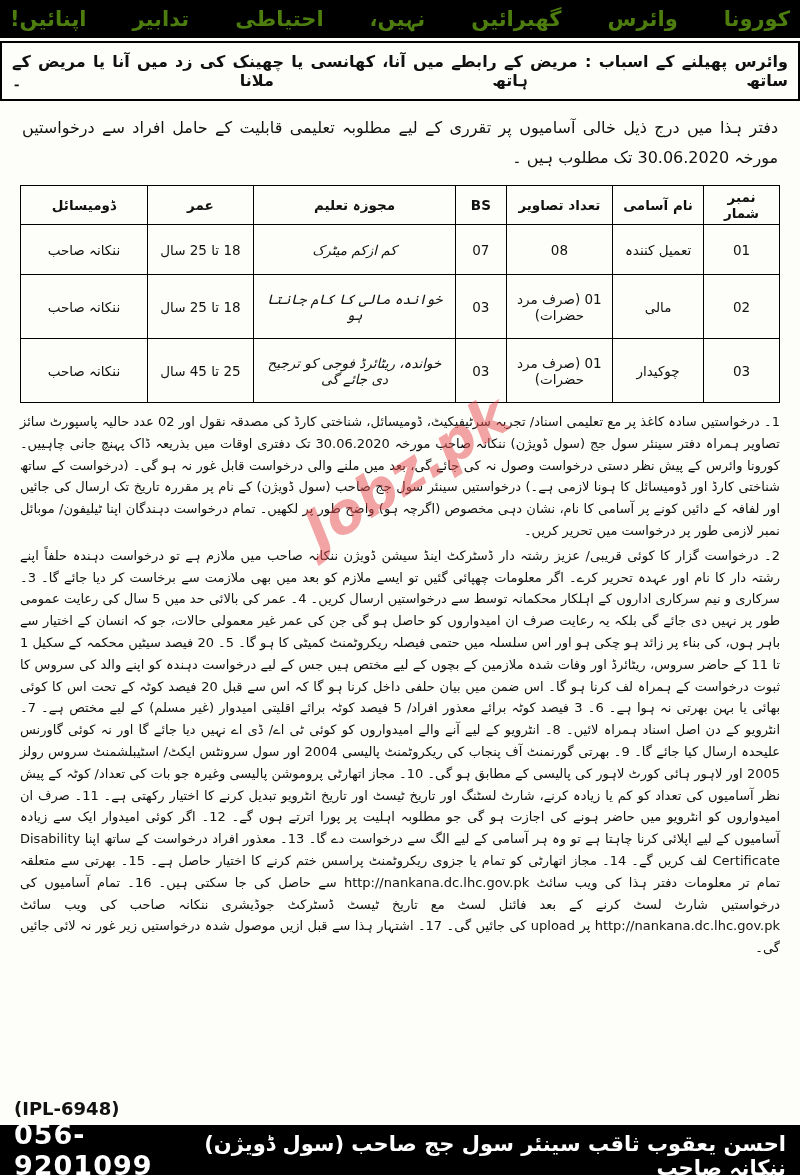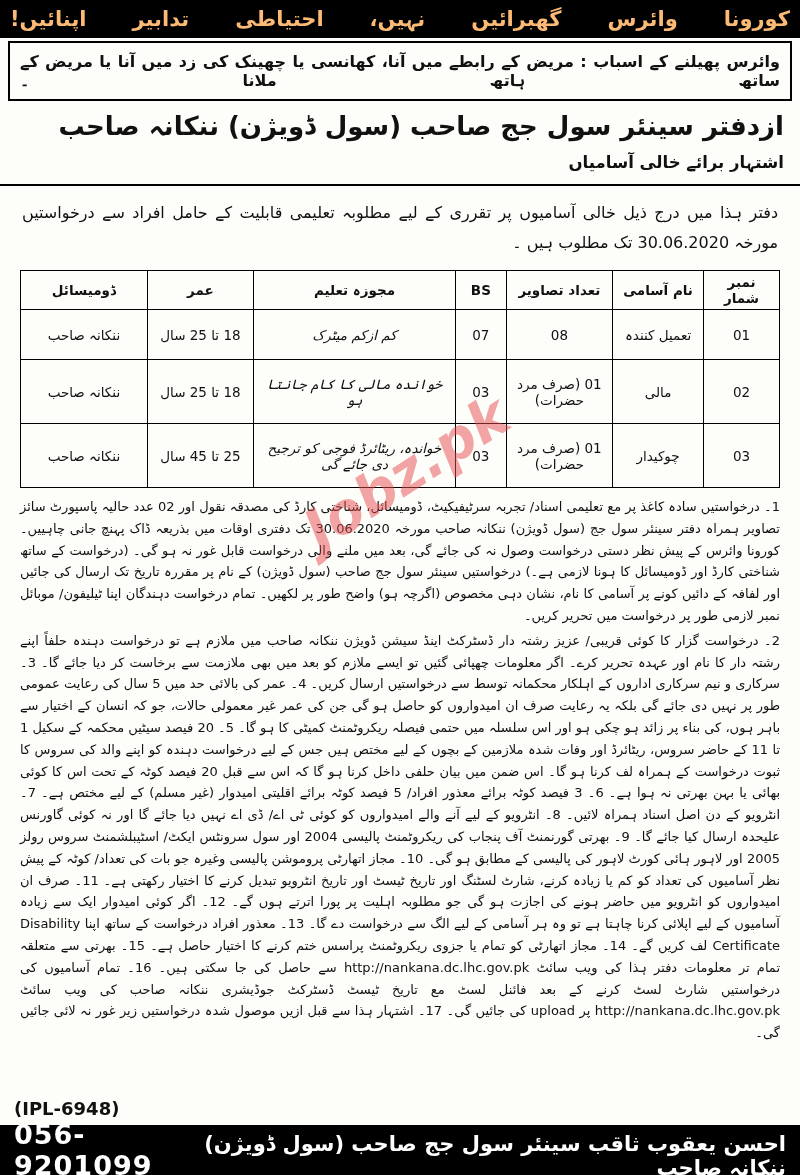--- a/index.html
+++ b/index.html
@@ -4,28 +4,28 @@
 <style>
   * { box-sizing: border-box; }
   body { margin: 0; background: #777; }
   .page {
     width: 800px; height: 1175px; margin: 0 auto; position: relative;
     background: #fdfdfa; color: #111; overflow: hidden;
     font-family: "DejaVu Sans", sans-serif;
   }
   
   .banner-top {
-    background: #000; color: #fdba74; height: 38px;
+    background: #000; color: #4d7c0f; height: 38px;
     display: flex; align-items: center; padding: 0 10px;
     direction: rtl; font-weight: bold; font-size: 21px;
   }
   .stretch { width: 100%; text-align: justify; text-align-last: justify; }
   
   .precaution {
-    border: 2px solid #000; margin: 3px 8px 0; padding: 9px 10px;
+    border: 2px solid #000; margin: 3px 0 0; padding: 9px 10px;
     direction: rtl; font-size: 16px; font-weight: 600;
     display: flex; align-items: center;
   }
   
   .header-sec { border-bottom: 2px solid #000; padding: 10px 16px 12px; direction: rtl; }
   .title { font-size: 26px; font-weight: bold; text-align: right; }
   .subtitle { font-size: 16.5px; font-weight: bold; text-align: right; margin-top: 12px; }
   
   .intro {
     direction: rtl; margin: 12px 22px 12px; font-size: 16px;
@@ -78,24 +78,20 @@
 <div class="page">
 
   <div class="banner-top">
     <div class="stretch">کورونا وائرس گھبرائیں نہیں، احتیاطی تدابیر اپنائیں!</div>
   </div>
 
   <div class="precaution">
     <div class="stretch">وائرس پھیلنے کے اسباب : مریض کے رابطے میں آنا، کھانسی یا چھینک کی زد میں آنا یا مریض کے ساتھ ہاتھ ملانا ۔</div>
   </div>
 
-  <div class="header-sec">
-    <div class="title">ازدفتر سینئر سول جج صاحب (سول ڈویژن) ننکانہ صاحب</div>
-    <div class="subtitle">اشتہار برائے خالی آسامیاں</div>
-  </div>
 
   <p class="intro">دفتر ہذا میں درج ذیل خالی آسامیوں پر تقرری کے لیے مطلوبہ تعلیمی قابلیت کے حامل افراد سے درخواستیں مورخہ 30.06.2020 تک مطلوب ہیں ۔</p>
 
   <table class="vacancy-table">
     <colgroup>
       <col style="width:10%">
         <col style="width:12%">
         <col style="width:14%">
         <col style="width:6.7%">
       <col style="width:26.6%">

